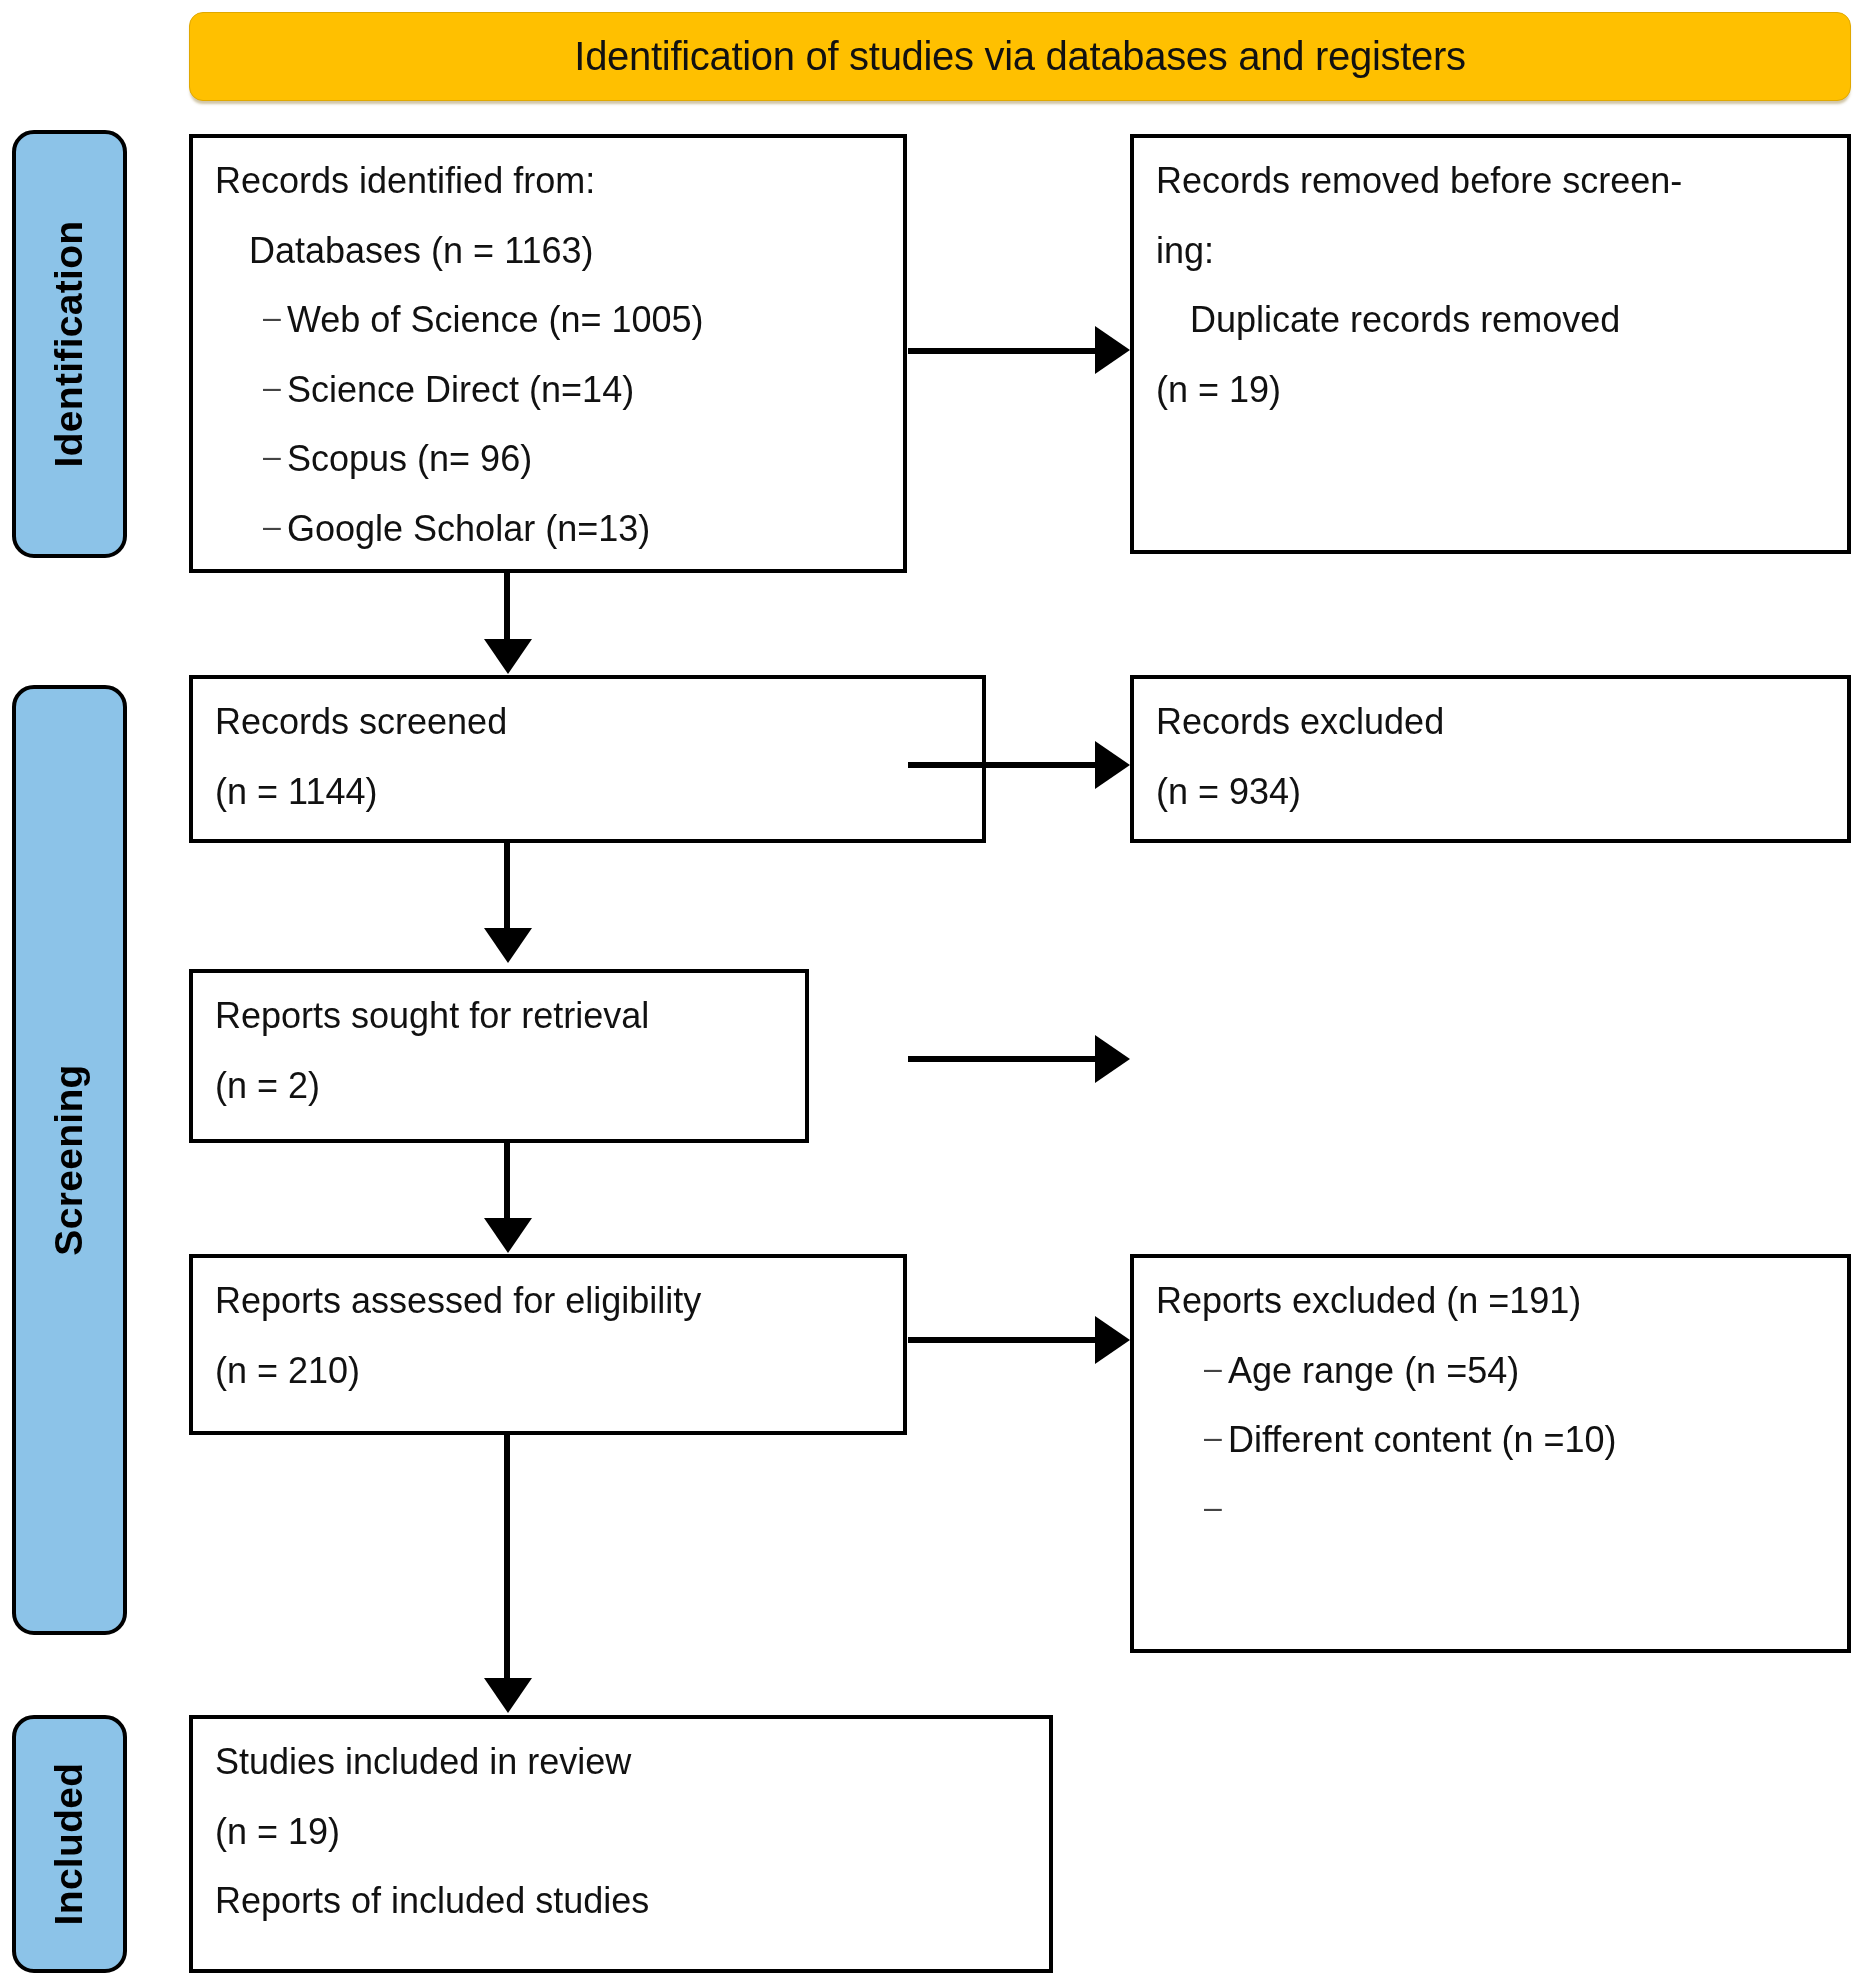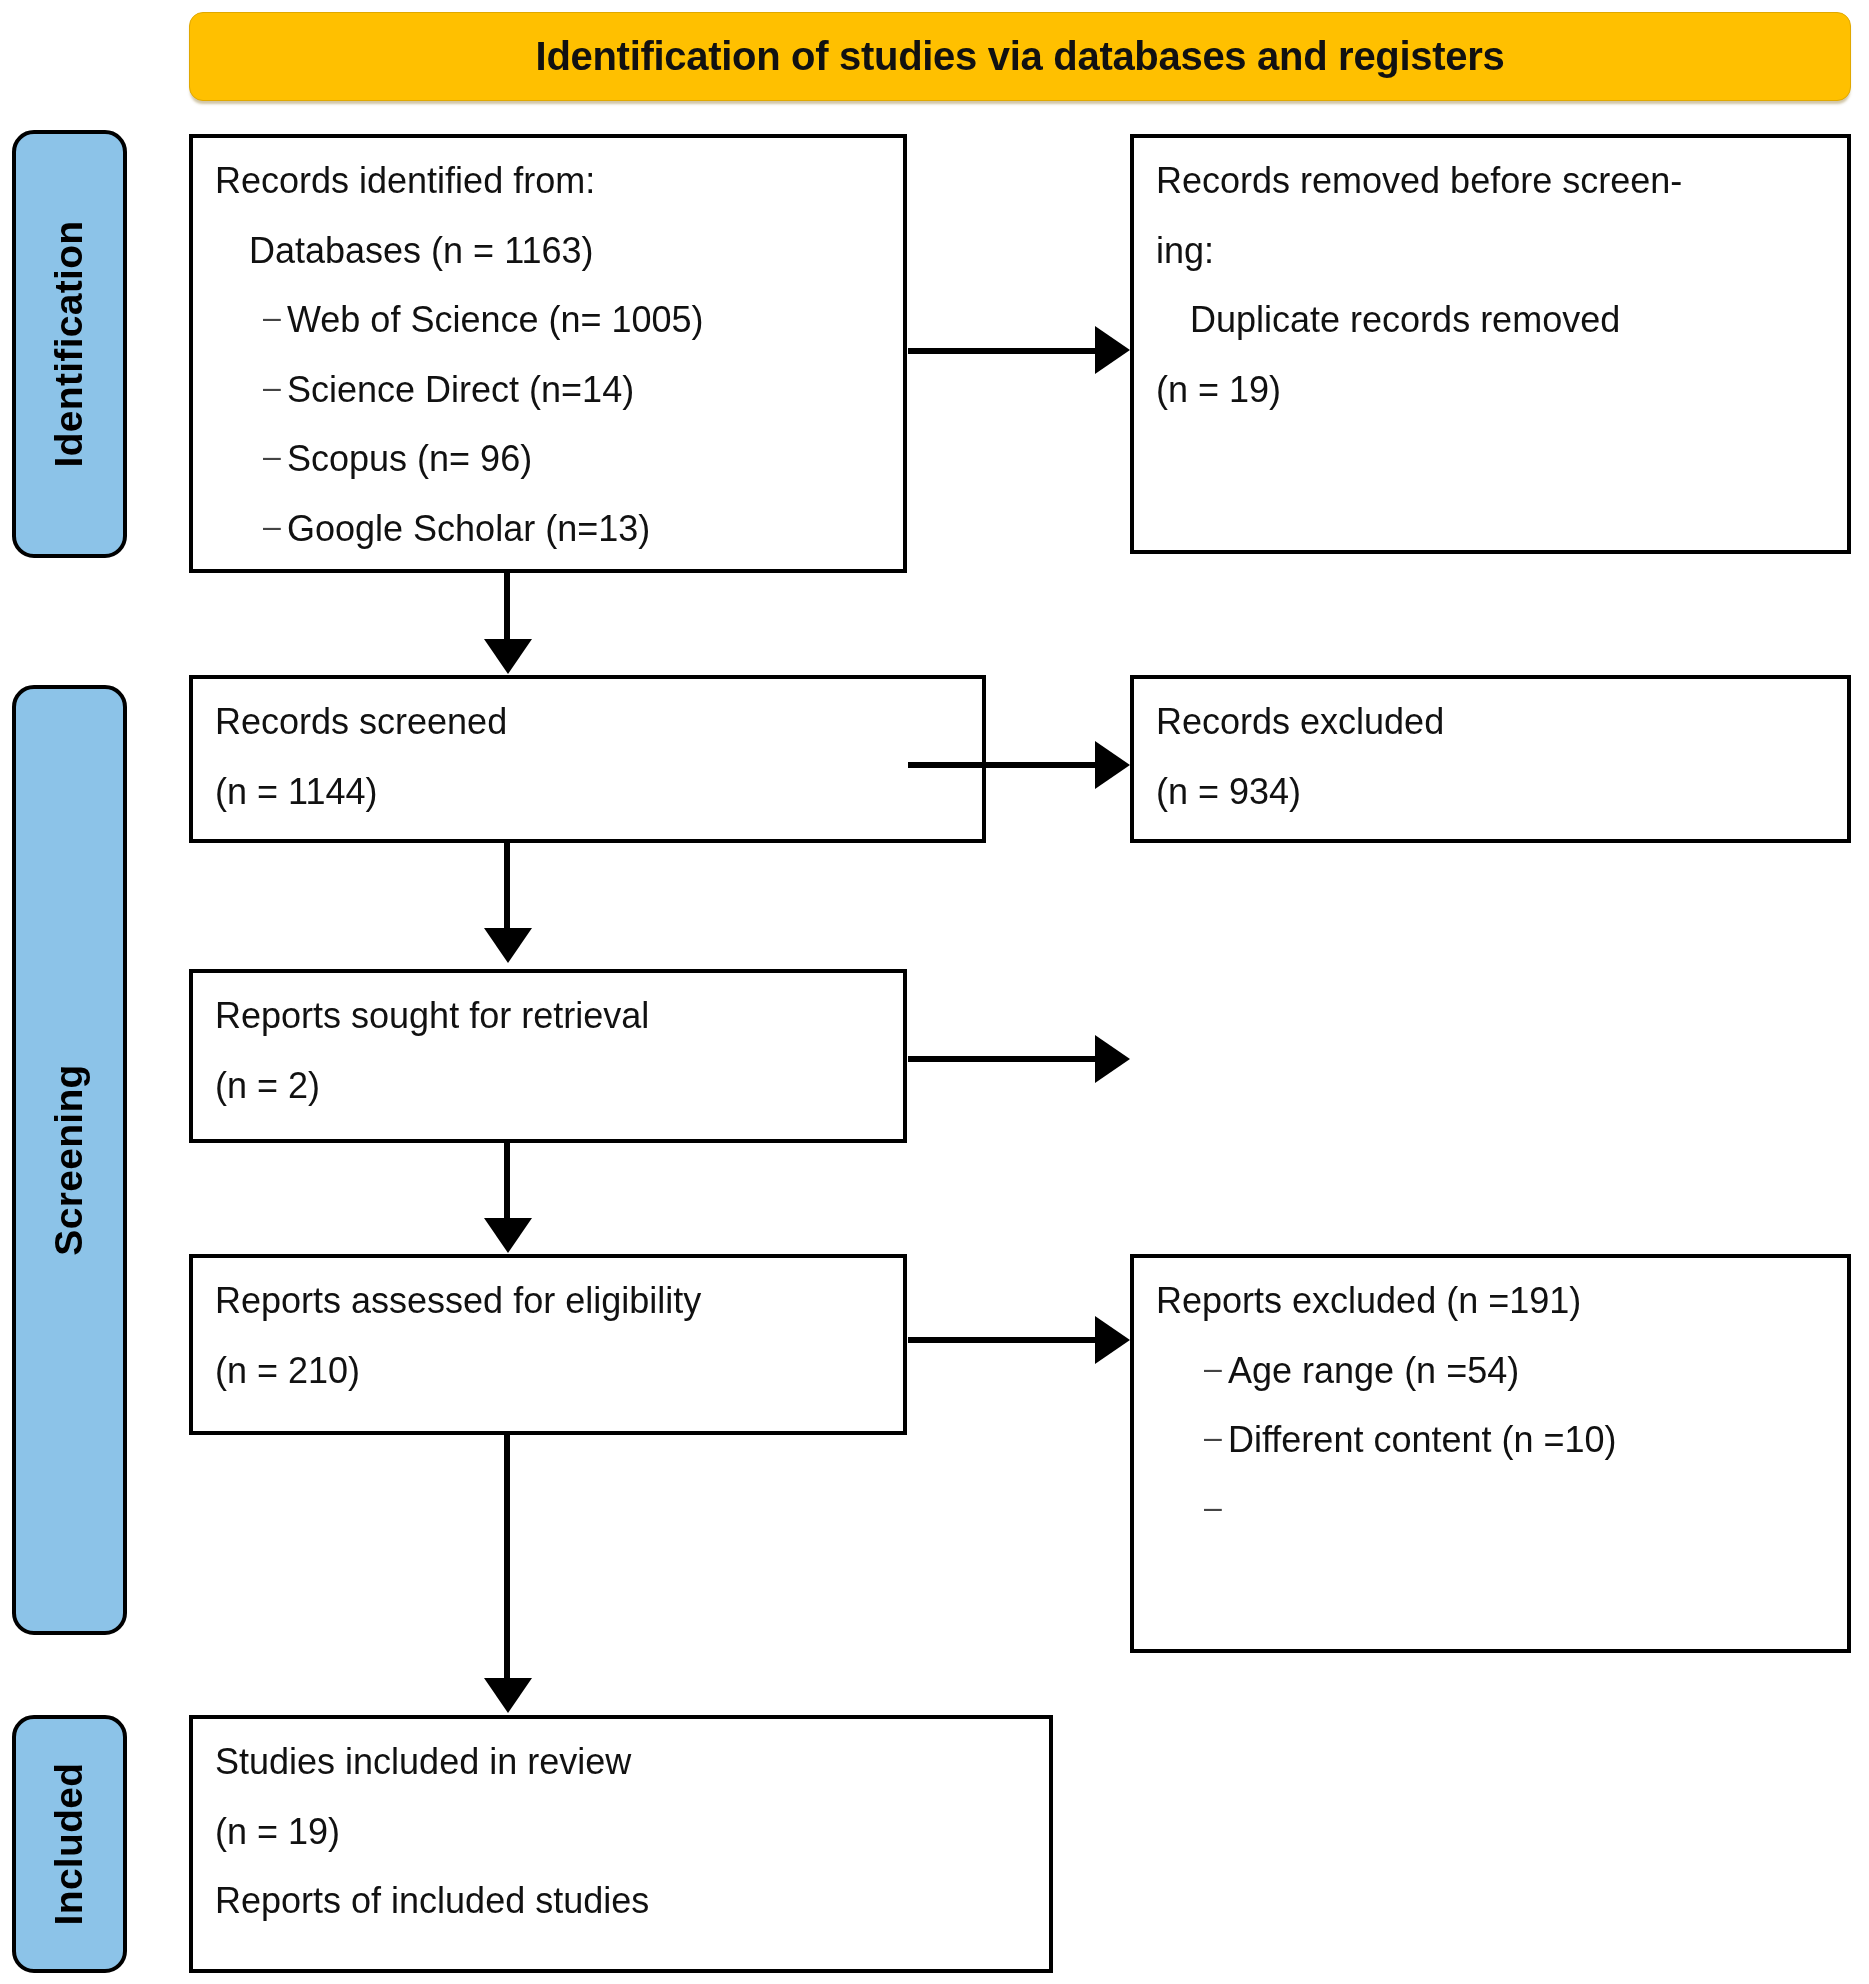--- a/index.html
+++ b/index.html
@@ -26,21 +26,20 @@
     width: 1662px;
     height: 89px;
     background: #FFC000;
     border: 1.9px solid #E0A800;
     border-radius: 14px;
     box-sizing: border-box;
     display: flex;
     align-items: center;
     justify-content: center;
     box-shadow: 0 3.9px 2.6px -1.3px rgba(120,90,0,0.35);
-    font-weight: bold;
   }
   .banner-title {
     font-size: 40px;
     color: #111111;
     letter-spacing: -0.3px;
     white-space: nowrap;
   }
 
   
   .stage {
@@ -189,21 +188,21 @@
     <div class="sp"></div>
     <div class="line">(n = 1144)</div>
   </div>
 
   <div class="box" style="left:1130px; top:675px; width:721px; height:168px;">
     <div class="line">Records excluded</div>
     <div class="sp"></div>
     <div class="line">(n = 934)</div>
   </div>
 
-  <div class="box" style="left:189px; top:969px; width:718px; height:174px;">
+  <div class="box" style="left:189px; top:969px; width:620px; height:174px;">
     <div class="line">Reports sought for retrieval</div>
     <div class="sp"></div>
     <div class="line">(n = 2)</div>
   </div>
 
 
   <div class="box" style="left:189px; top:1254px; width:718px; height:181px;">
     <div class="line">Reports assessed for eligibility</div>
     <div class="sp"></div>
     <div class="line">(n = 210)</div>

